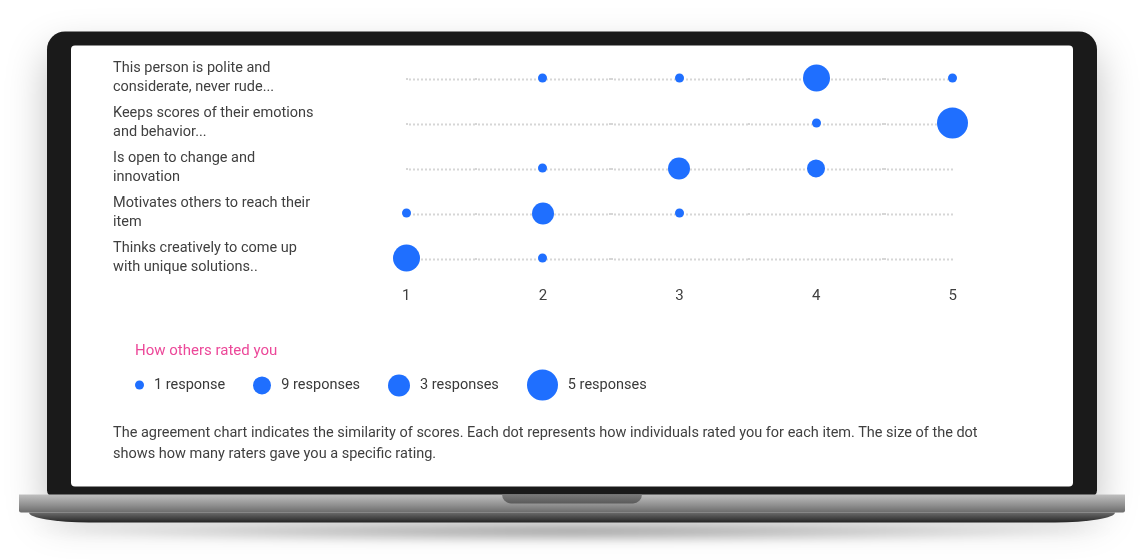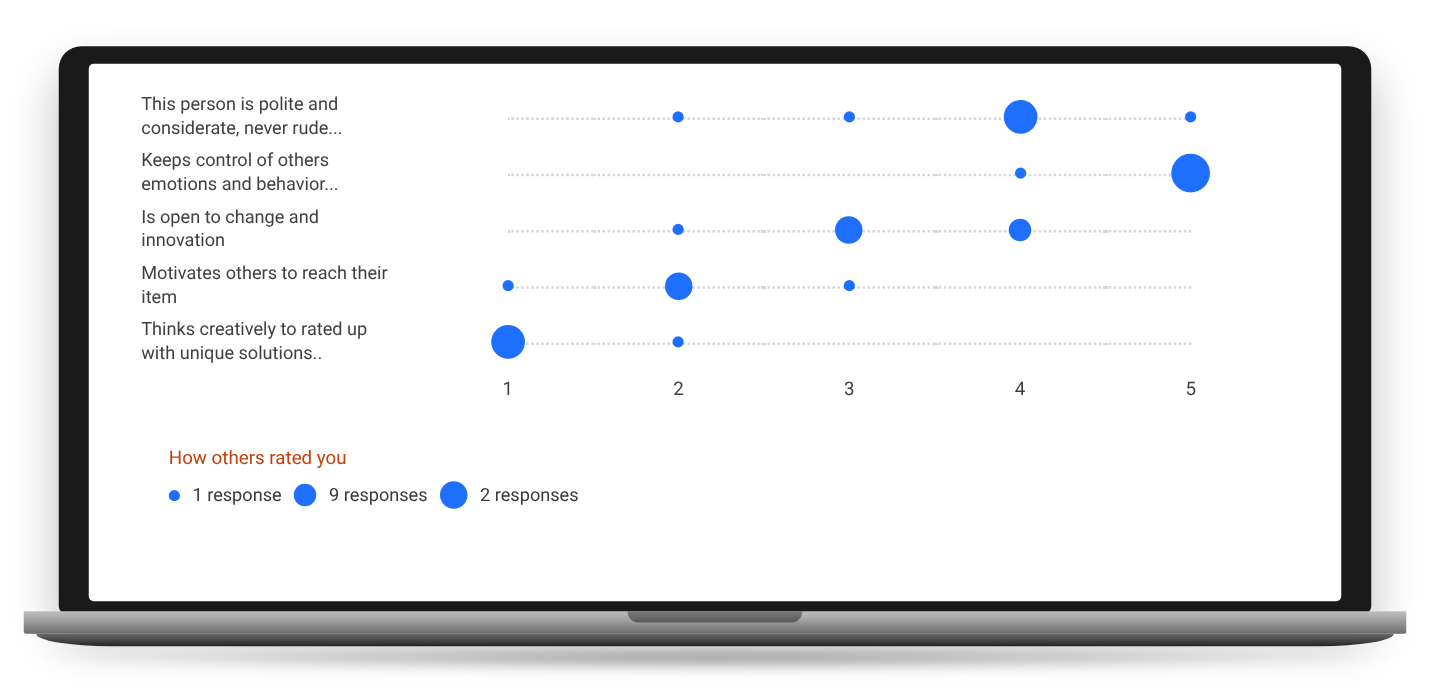--- a/index.html
+++ b/index.html
@@ -20,21 +20,21 @@
   }
   .bezel {
     background: #1a1a1a;
     border-radius: 18px 18px 6px 6px;
     padding: 14px 24px 10px 24px;
     box-shadow: 0 20px 40px rgba(0,0,0,0.25);
   }
   .screen {
     background: #ffffff;
     border-radius: 4px;
-    padding: 20px 52px 22px 42px;
+    padding: 10px 52px 22px 42px;
     min-height: 430px;
   }
   .base {
     position: relative;
     height: 34px;
     margin-top: -2px;
   }
   .base-top {
     height: 18px;
     background: linear-gradient(to bottom, #bfbfbf 0%, #8f8f8f 60%, #6b6b6b 100%);
@@ -113,26 +113,26 @@
 
   .axis-row { height: 34px; }
   .axis-label {
     text-align: center;
     font-size: 15px;
     color: #404040;
   }
 
   .legend-title {
     font-size: 15px;
-    color: #c2410c;
+    color: #ec4899;
     margin: 16px 0 10px 22px;
   }
   .legend-items {
     display: flex;
-    gap: 10px;
+    gap: 28px;
     align-items: center;
     margin-left: 22px;
     flex-wrap: wrap;
   }
   .legend-item {
     display: flex;
     align-items: center;
     gap: 10px;
     font-size: 14.5px;
     color: #3a3a3a;
@@ -161,21 +161,21 @@
           </div>
           <div class="cell">
             <div class="dot sz1" style="background: rgb(31, 111, 255);"></div>
           </div>
           <div class="cell">
             <div class="dot sz4" style="background: rgb(31, 111, 255);"></div>
           </div>
           <div class="cell last">
             <div class="dot sz1" style="background: rgb(31, 111, 255);"></div>
           </div>
-          <div class="row-label">Keeps control of others emotions and behavior...</div>
+          <div class="row-label">Keeps scores of their emotions and behavior...</div>
           <div class="cell first"></div>
           <div class="cell"></div>
           <div class="cell"></div>
           <div class="cell">
             <div class="dot sz1" style="background: rgb(31, 111, 255);"></div>
           </div>
           <div class="cell last">
             <div class="dot sz5" style="background: rgb(31, 111, 255);"></div>
           </div>
           <div class="row-label">Is open to change and innovation</div>
@@ -195,21 +195,21 @@
             <div class="dot sz1" style="background: rgb(31, 111, 255);"></div>
           </div>
           <div class="cell">
             <div class="dot sz3" style="background: rgb(31, 111, 255);"></div>
           </div>
           <div class="cell">
             <div class="dot sz1" style="background: rgb(31, 111, 255);"></div>
           </div>
           <div class="cell"></div>
           <div class="cell last"></div>
-          <div class="row-label">Thinks creatively to rated up with unique solutions..</div>
+          <div class="row-label">Thinks creatively to come up with unique solutions..</div>
           <div class="cell first">
             <div class="dot sz4" style="background: rgb(31, 111, 255);"></div>
           </div>
           <div class="cell">
             <div class="dot sz1" style="background: rgb(31, 111, 255);"></div>
           </div>
           <div class="cell"></div>
           <div class="cell"></div>
           <div class="cell last"></div>
           <div class="row-label axis-row"></div>
@@ -225,24 +225,29 @@
           <div class="legend-item">
             <div class="dot sz1" style="background: rgb(31, 111, 255);"></div>
             <span>1 response</span>
           </div>
           <div class="legend-item">
             <div class="dot sz2" style="background: rgb(31, 111, 255);"></div>
             <span>9 responses</span>
           </div>
           <div class="legend-item">
             <div class="dot sz3" style="background: rgb(31, 111, 255);"></div>
-            <span>2 responses</span>
+            <span>3 responses</span>
+          </div>
+          <div class="legend-item">
+            <div class="dot sz5" style="background: rgb(31, 111, 255);"></div>
+            <span>5 responses</span>
           </div>
         </div>
 
+      <div class="desc">The agreement chart indicates the similarity of scores. Each dot represents how individuals rated you for each item. The size of the dot shows how many raters gave you a specific rating.</div>
 
     </div>
   </div>
   <div class="base">
     <div class="base-top">
         <div class="base-notch"></div>
       </div>
     <div class="base-bottom"></div>
     <div class="base-shadow"></div>
   </div>

